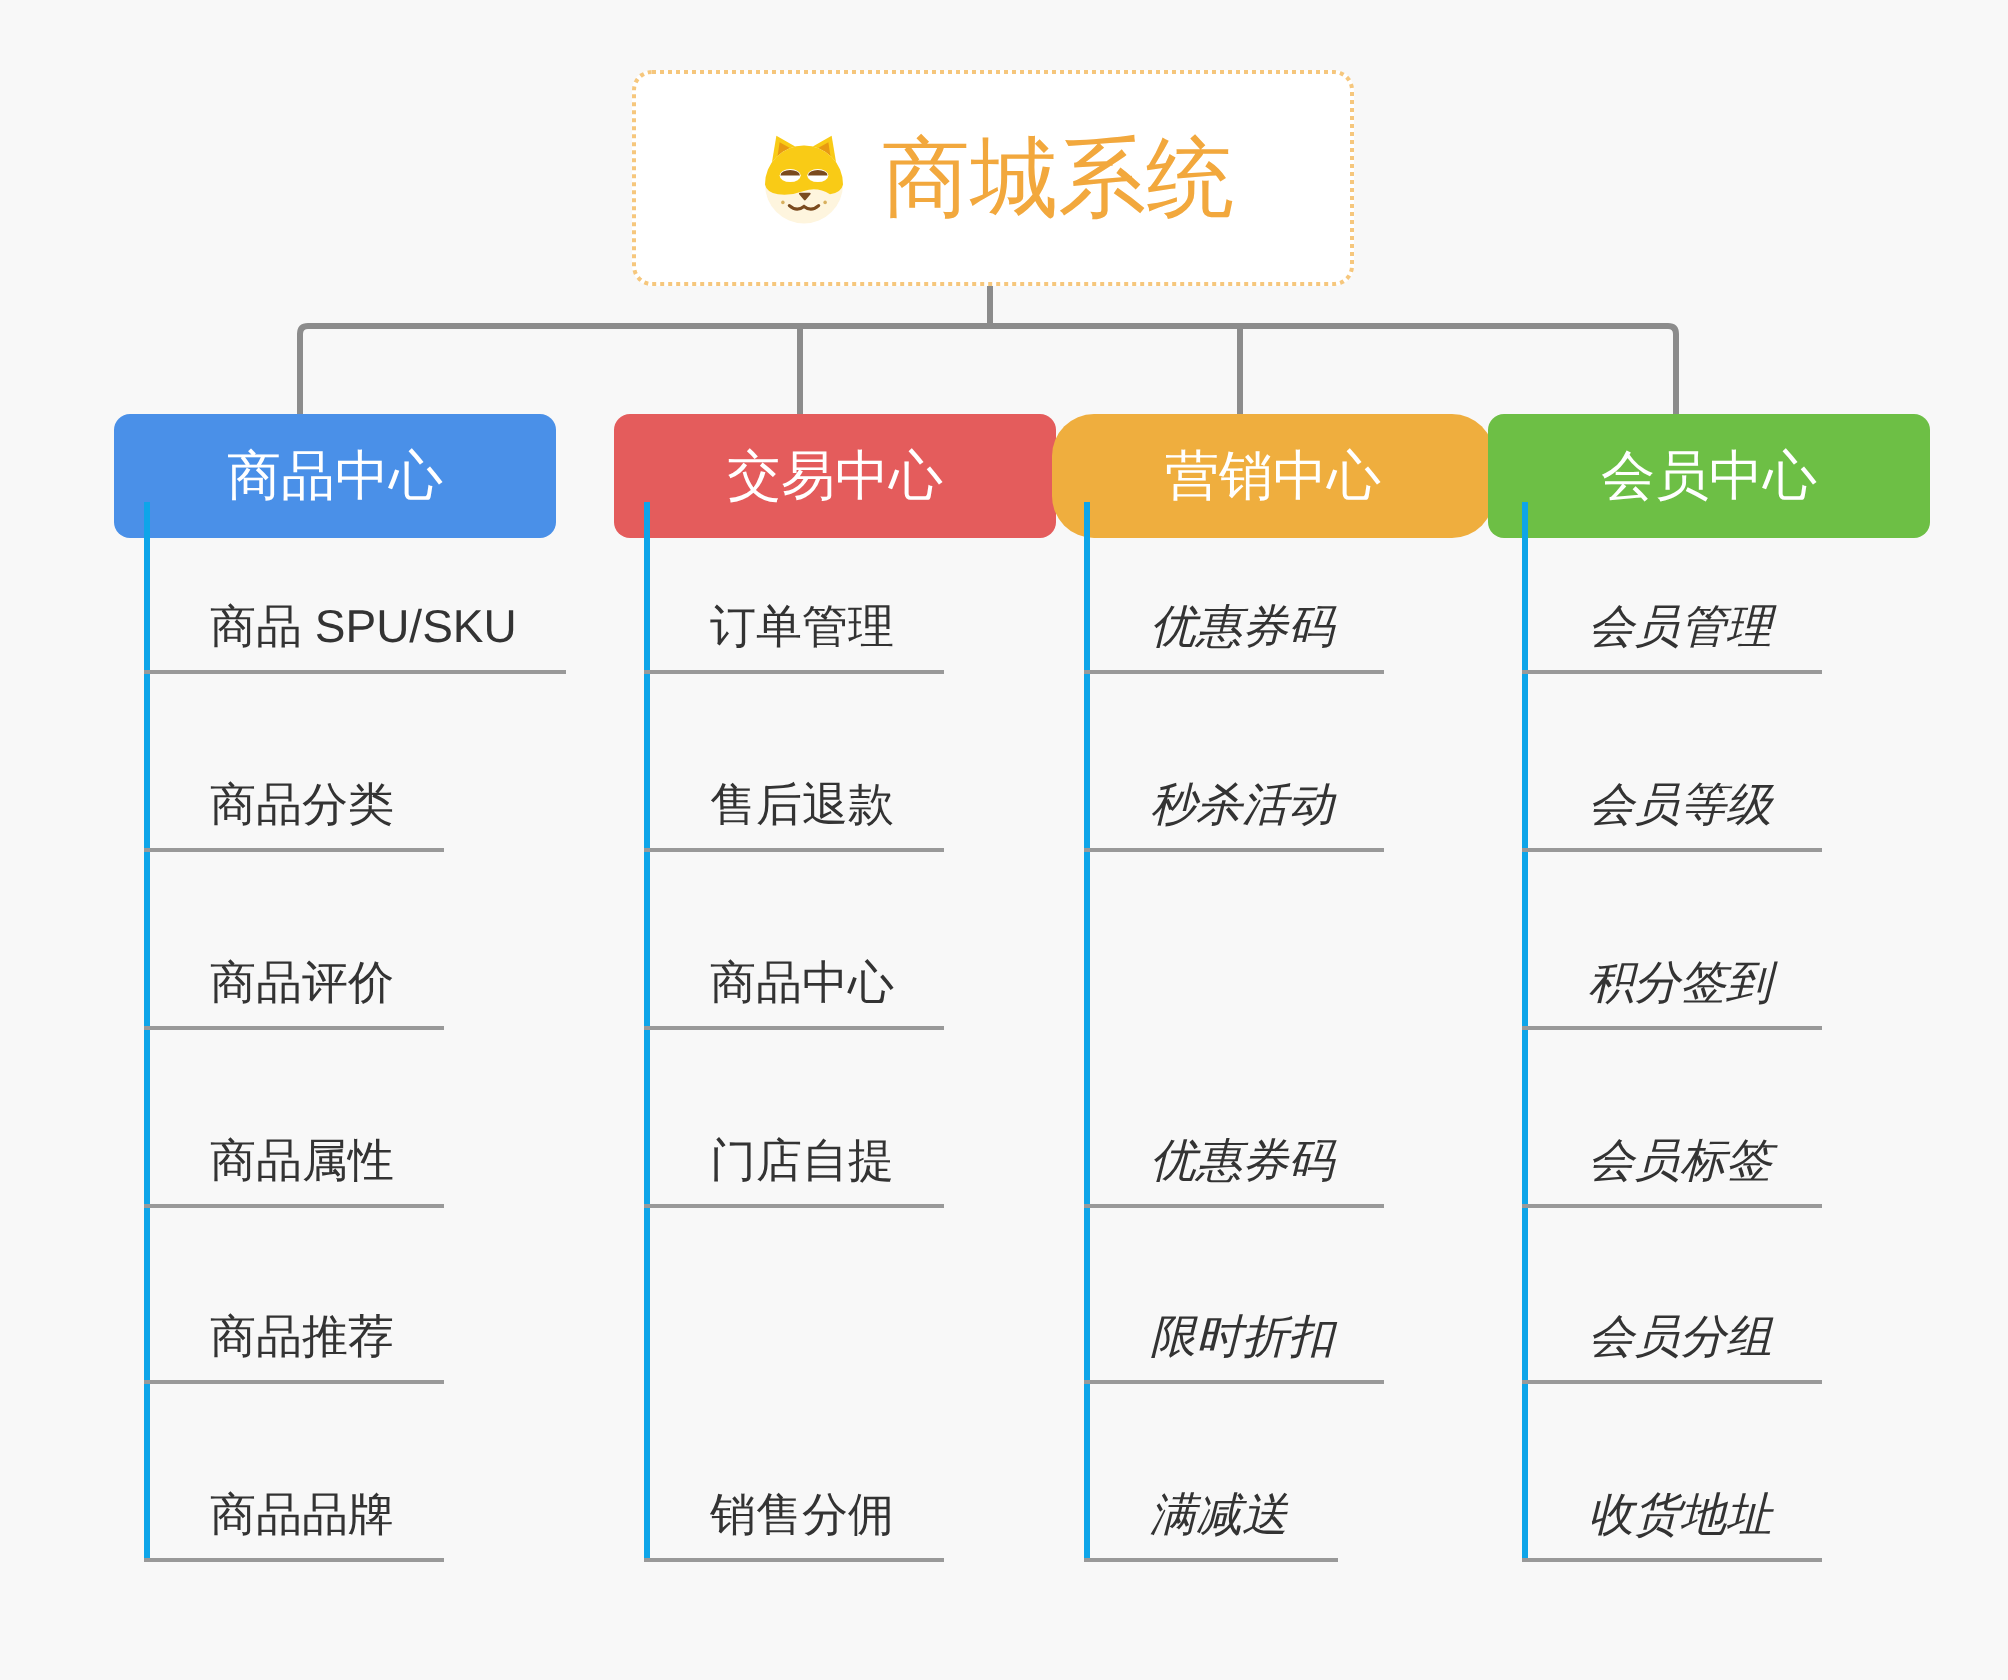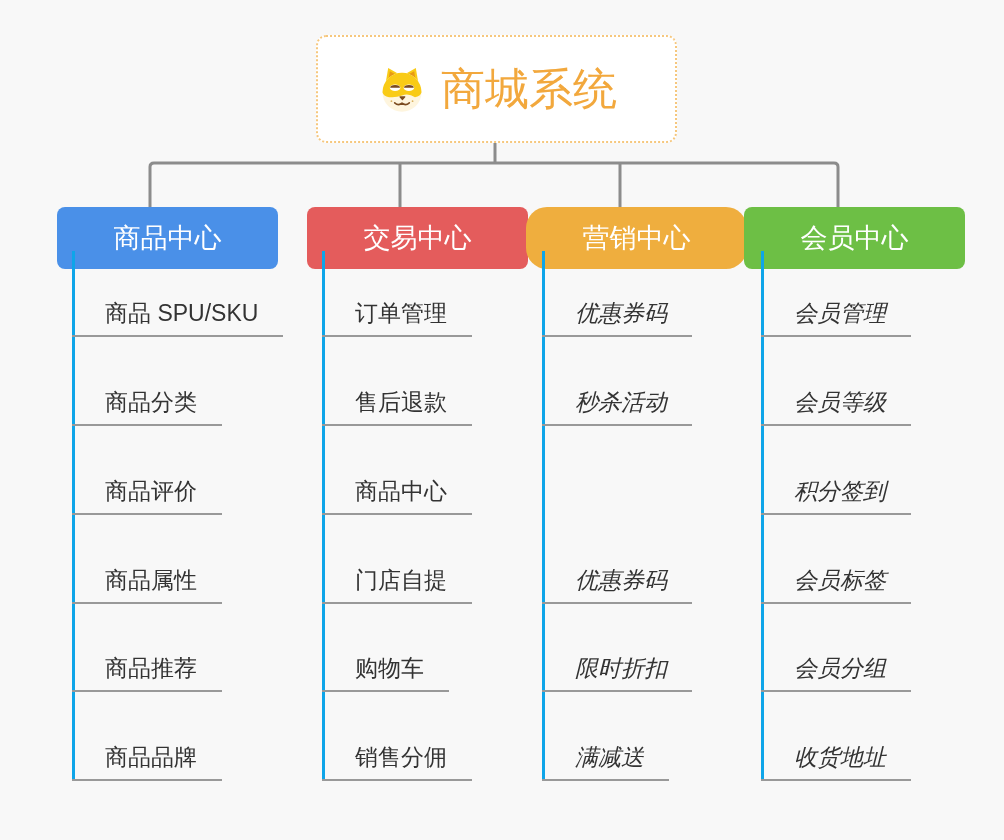--- a/index.html
+++ b/index.html
@@ -138,23 +138,20 @@
       </div>
     <div class="leaf r1">
         <span>售后退款</span>
       </div>
     <div class="leaf r2">
         <span>商品中心</span>
       </div>
     <div class="leaf r3">
         <span>门店自提</span>
       </div>
-    <div class="leaf r4">
-        <span>购物车</span>
-      </div>
     <div class="leaf r5">
         <span>销售分佣</span>
       </div>
   </div>
 
   <div class="col c2">
     <div class="leaf r0">
         <span>优惠券码</span>
       </div>
     <div class="leaf r1">

